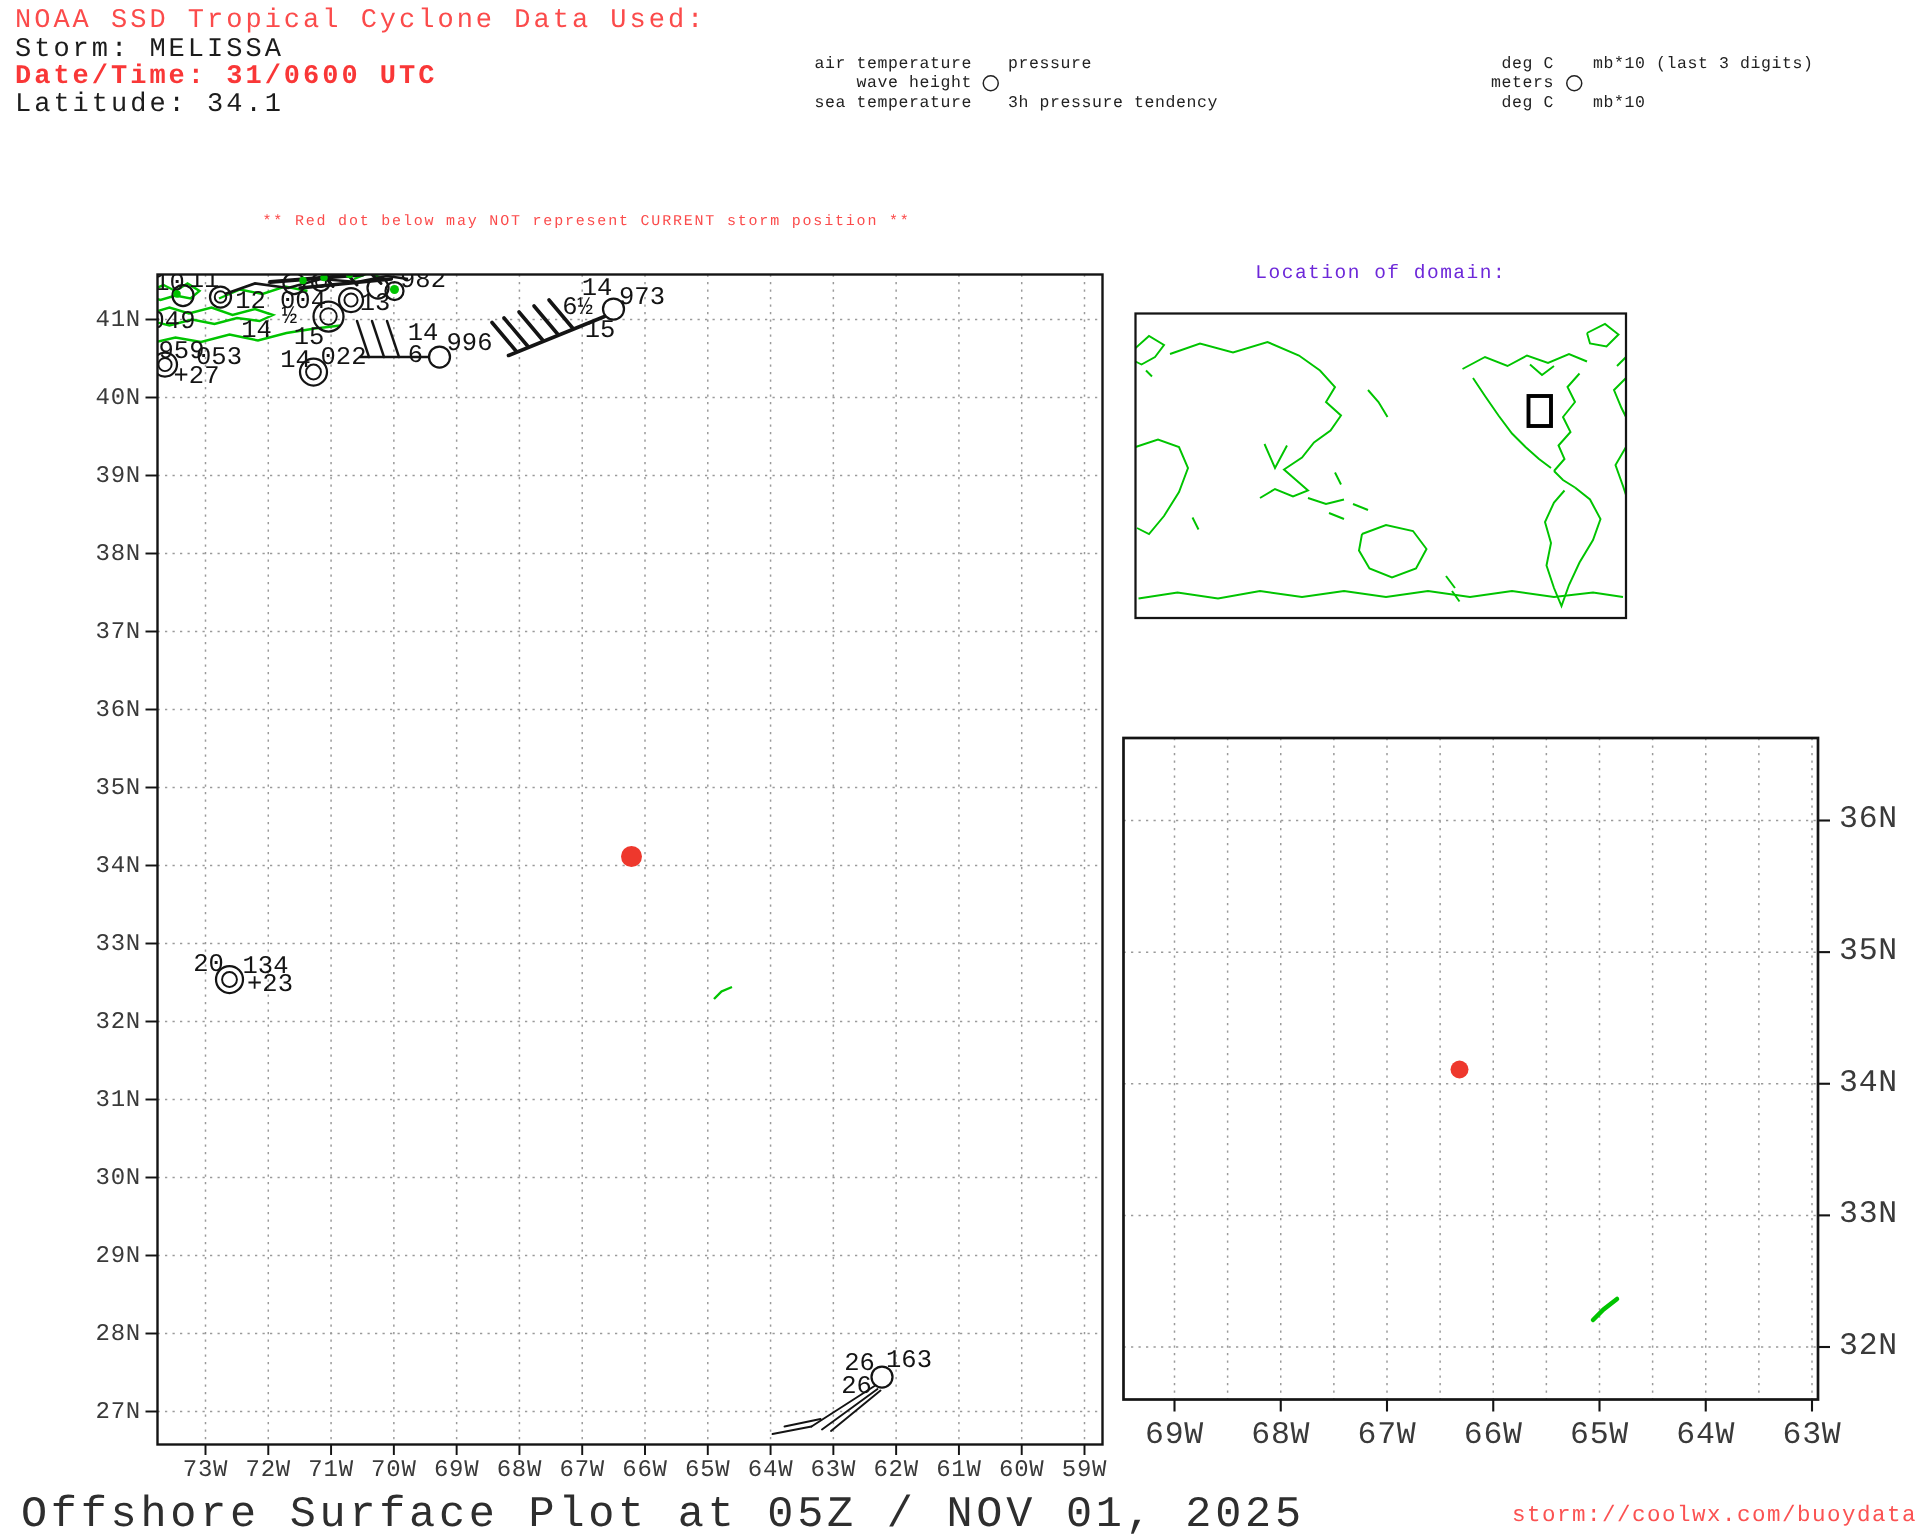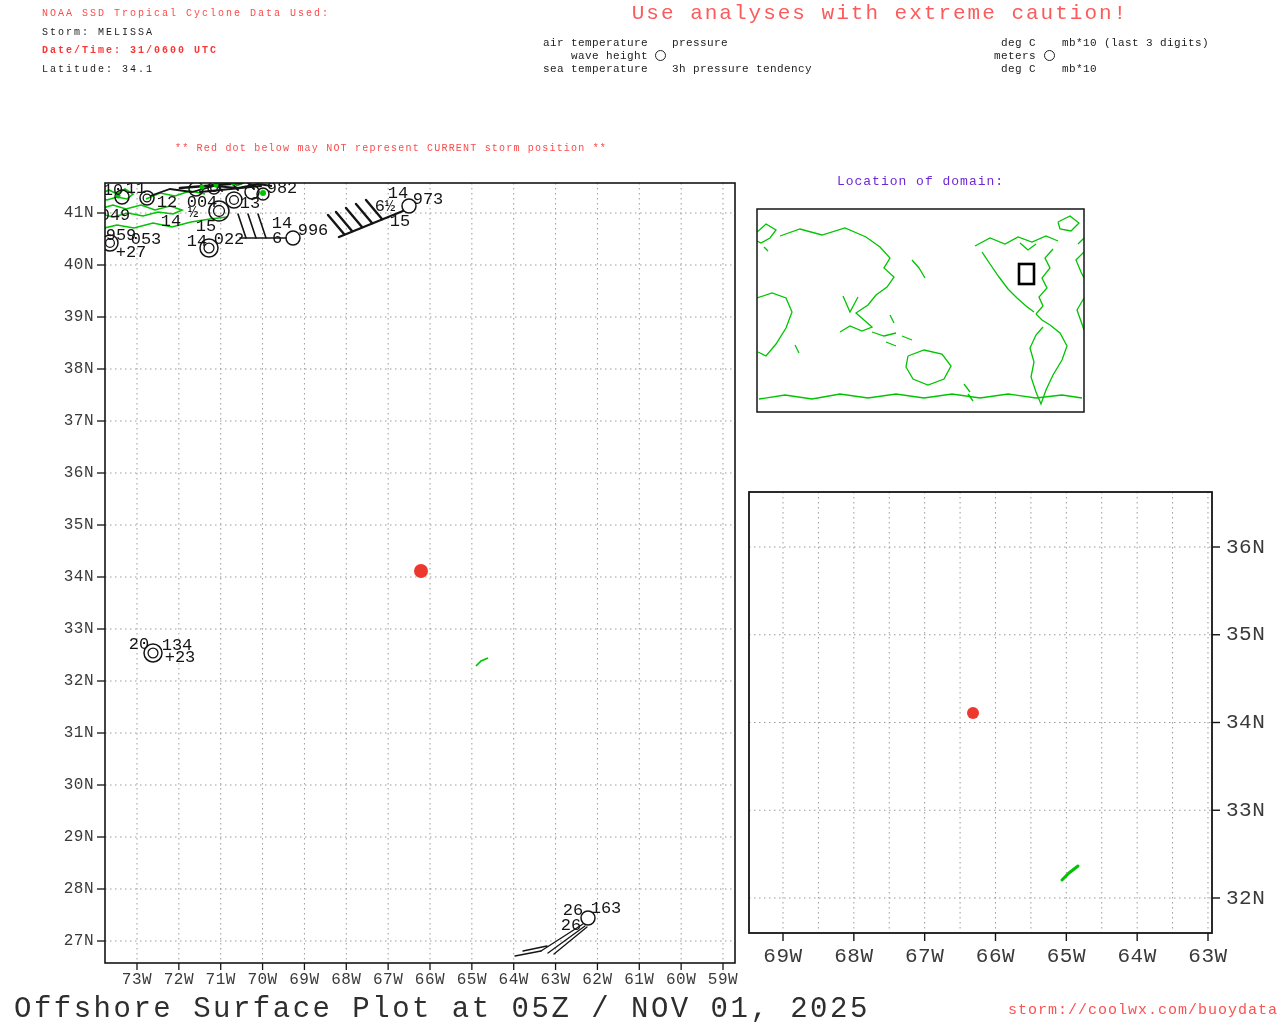--- a/index.html
+++ b/index.html
@@ -1,19 +1,19 @@
 <!DOCTYPE html>
 <html><head>
 <meta charset="utf-8">
 <style>
   html,body{margin:0;padding:0;background:#ffffff;}
   .page{position:relative;width:1280px;height:1024px;background:#fff;overflow:hidden;
         font-family:"Liberation Mono","DejaVu Sans Mono",monospace;color:#1c1c1c;}
   .abs{position:absolute;}
-  .hline{font-size:10px;letter-spacing:2px;white-space:pre;line-height:18.5px;margin-left:32px;}
+  .hline{font-size:18px;letter-spacing:2px;white-space:pre;line-height:18.5px;}
   .red{color:#fb4b4b;}
   .boldred{color:#f93737;font-weight:bold;}
   .caution{font-size:21px;letter-spacing:2px;color:#fb5b5b;white-space:pre;}
   .legend{font-size:11px;letter-spacing:.4px;color:#222;}
   .lrow{display:flex;align-items:center;height:13px;}
   .lcolA{display:inline-block;text-align:right;white-space:pre;}
   .lcolB{display:inline-flex;align-items:center;justify-content:center;}
   .lcolC{white-space:pre;}
   .lcirc{width:11px;height:11px;border:1.5px solid #222;border-radius:50%;box-sizing:border-box;}
   .lL .lcolA{width:110px;} .lL .lcolB{width:24px;}
@@ -29,21 +29,20 @@
 
 <div class="page">
 
   <div class="abs" style="left:10px;top:5px;">
     <div class="hline red">NOAA SSD Tropical Cyclone Data Used:</div>
     <div class="hline">Storm: MELISSA</div>
     <div class="hline boldred">Date/Time: 31/0600 UTC</div>
     <div class="hline">Latitude: 34.1</div>
   </div>
 
-  <div class="abs caution" style="left:620px;top:2px;width:520px;text-align:center;">Use analyses with extreme caution!</div>
 
   <div class="abs legend lL" style="left:538px;top:36px;">
     <div class="lrow">
       <span class="lcolA">air temperature</span>
       <span class="lcolB"></span>
       <span class="lcolC">pressure</span>
     </div>
     <div class="lrow">
       <span class="lcolA">wave height</span>
       <span class="lcolB">

